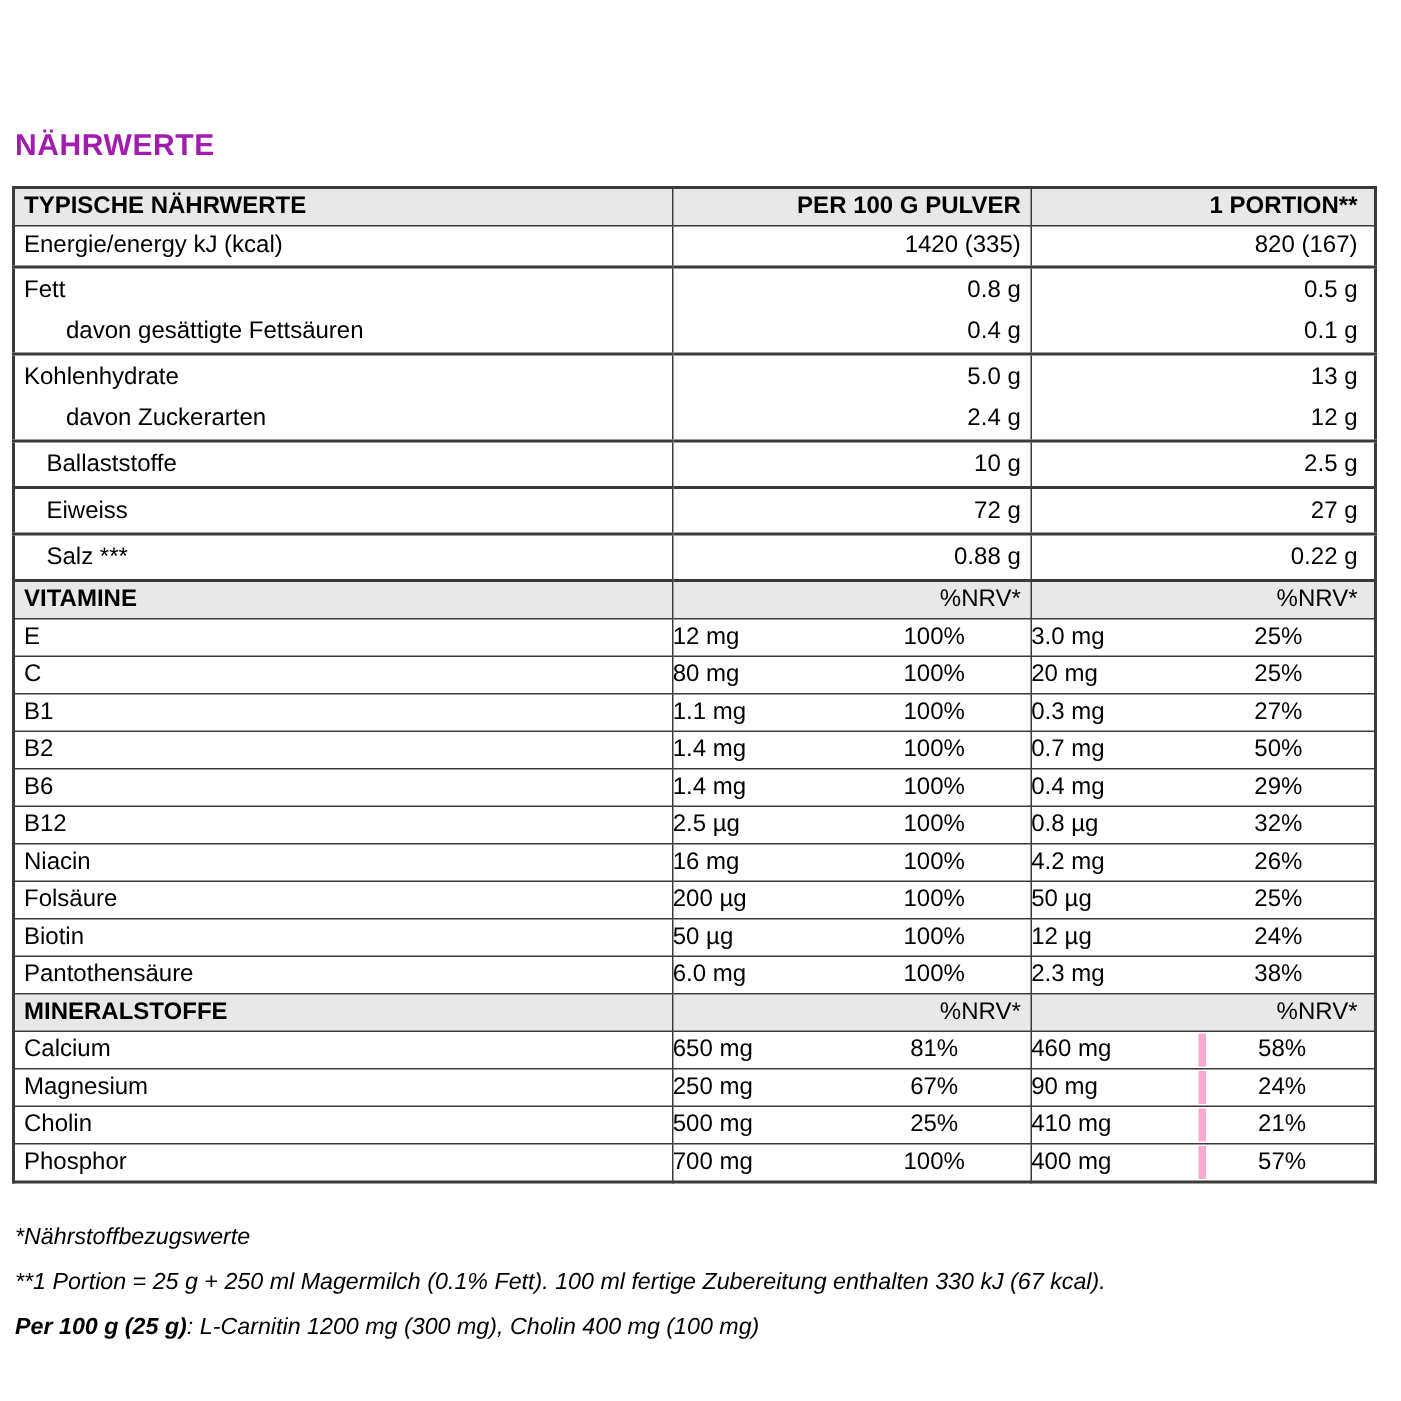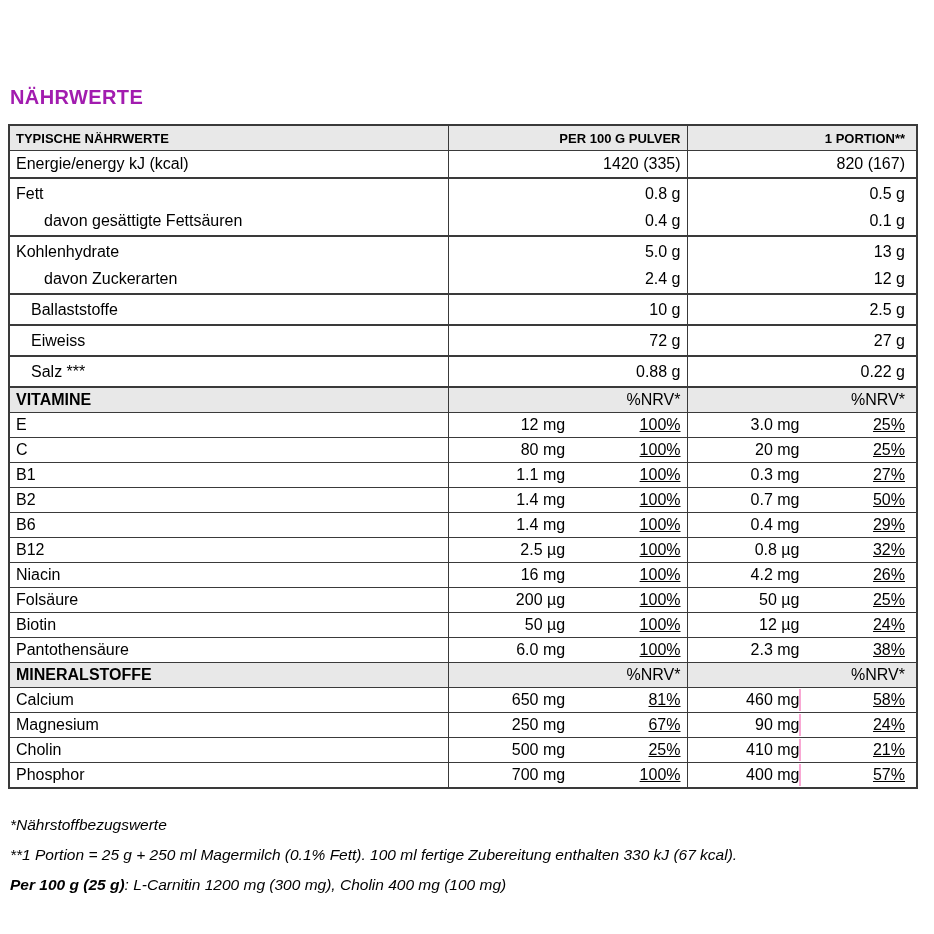--- a/index.html
+++ b/index.html
@@ -32,34 +32,34 @@
     vertical-align: middle;
     overflow: hidden;
     white-space: nowrap;
   }
   tr.thick td { border-bottom-width: 2px; }
   .b { font-weight: bold; }
   .lbl { padding: 1px 6px; text-align: left; }
   .val  { text-align: right; padding-right: 6px; }
   .val3 { text-align: right; padding-right: 11px; }
   tr.hdr td, tr.sec td { background: #E8E8E8; height: 22px; }
-  tr.hdr td { font-size: 13px; }
+  tr.hdr td { font-size: 16px; }
   tr.macro td { height: 24px; margin-top: 12px; }
   tr.group td { height: 54px; }
   tr.group td div { line-height: 27px; }
   tr.single td { height: 27px; padding-left: 21px; }
   .subline { padding-left: 28px; }
   tr.vrow td, tr.mrow td { height: 22px; }
   .split { display: flex; align-items: stretch; width: 100%; }
   .split span { line-height: 22px; display: block; }
-  .split .amt { flex: 0 0 49%; text-align: right; }
-  .split .pct { flex: 1 1 auto; text-align: right; text-decoration: underline; }
+  .split .amt { flex: 0 0 49%; text-align: left; }
+  .split .pct { flex: 1 1 auto; text-align: center; }
   .s2 .pct { padding-right: 6px; }
   .s3 .pct { padding-right: 11px; }
-  tr.mrow .s3 .pct { border-left: 2px solid #f9a8d4; }
+  tr.mrow .s3 .pct { border-left: 5px solid #f9a8d4; }
   .notes { margin: 26px 0 0 2px; font-size: 15.5px; }
   .notes p { margin: 0 0 10px 0; line-height: 20px; font-style: italic; }
 </style>
 </head>
 <body>
 
 <main class="page">
 
   <h1 class="title">NÄHRWERTE</h1>
 

